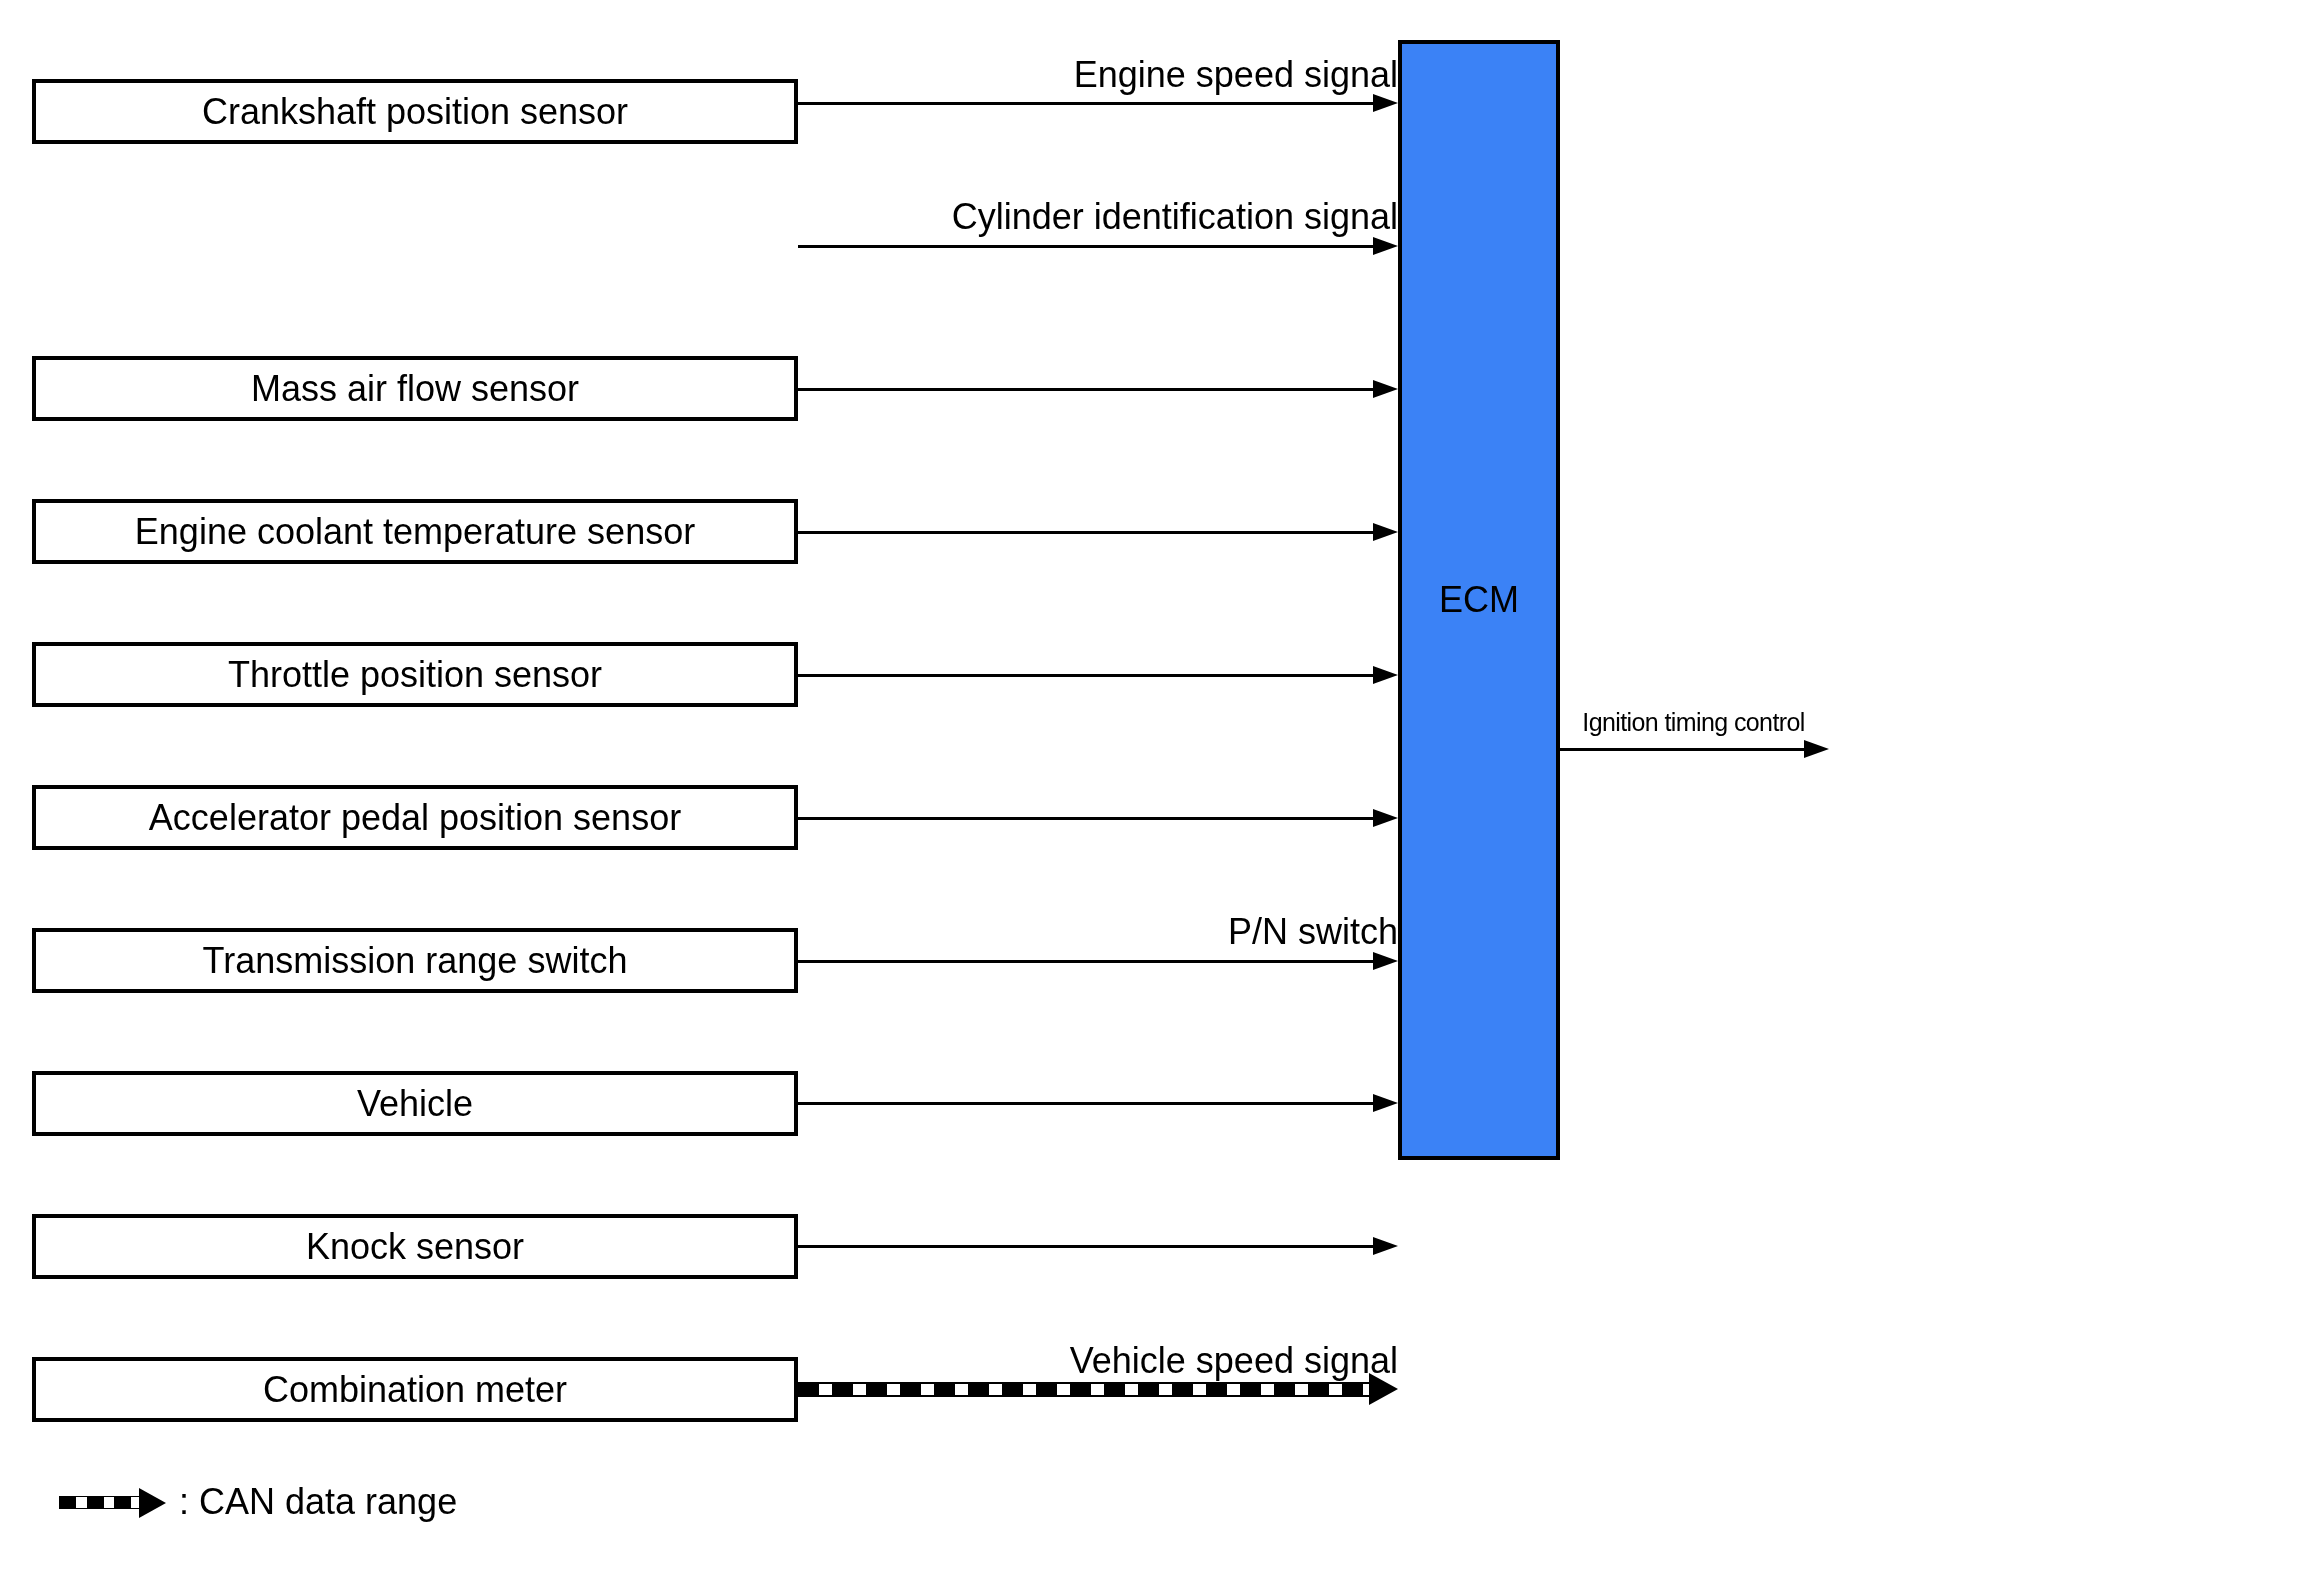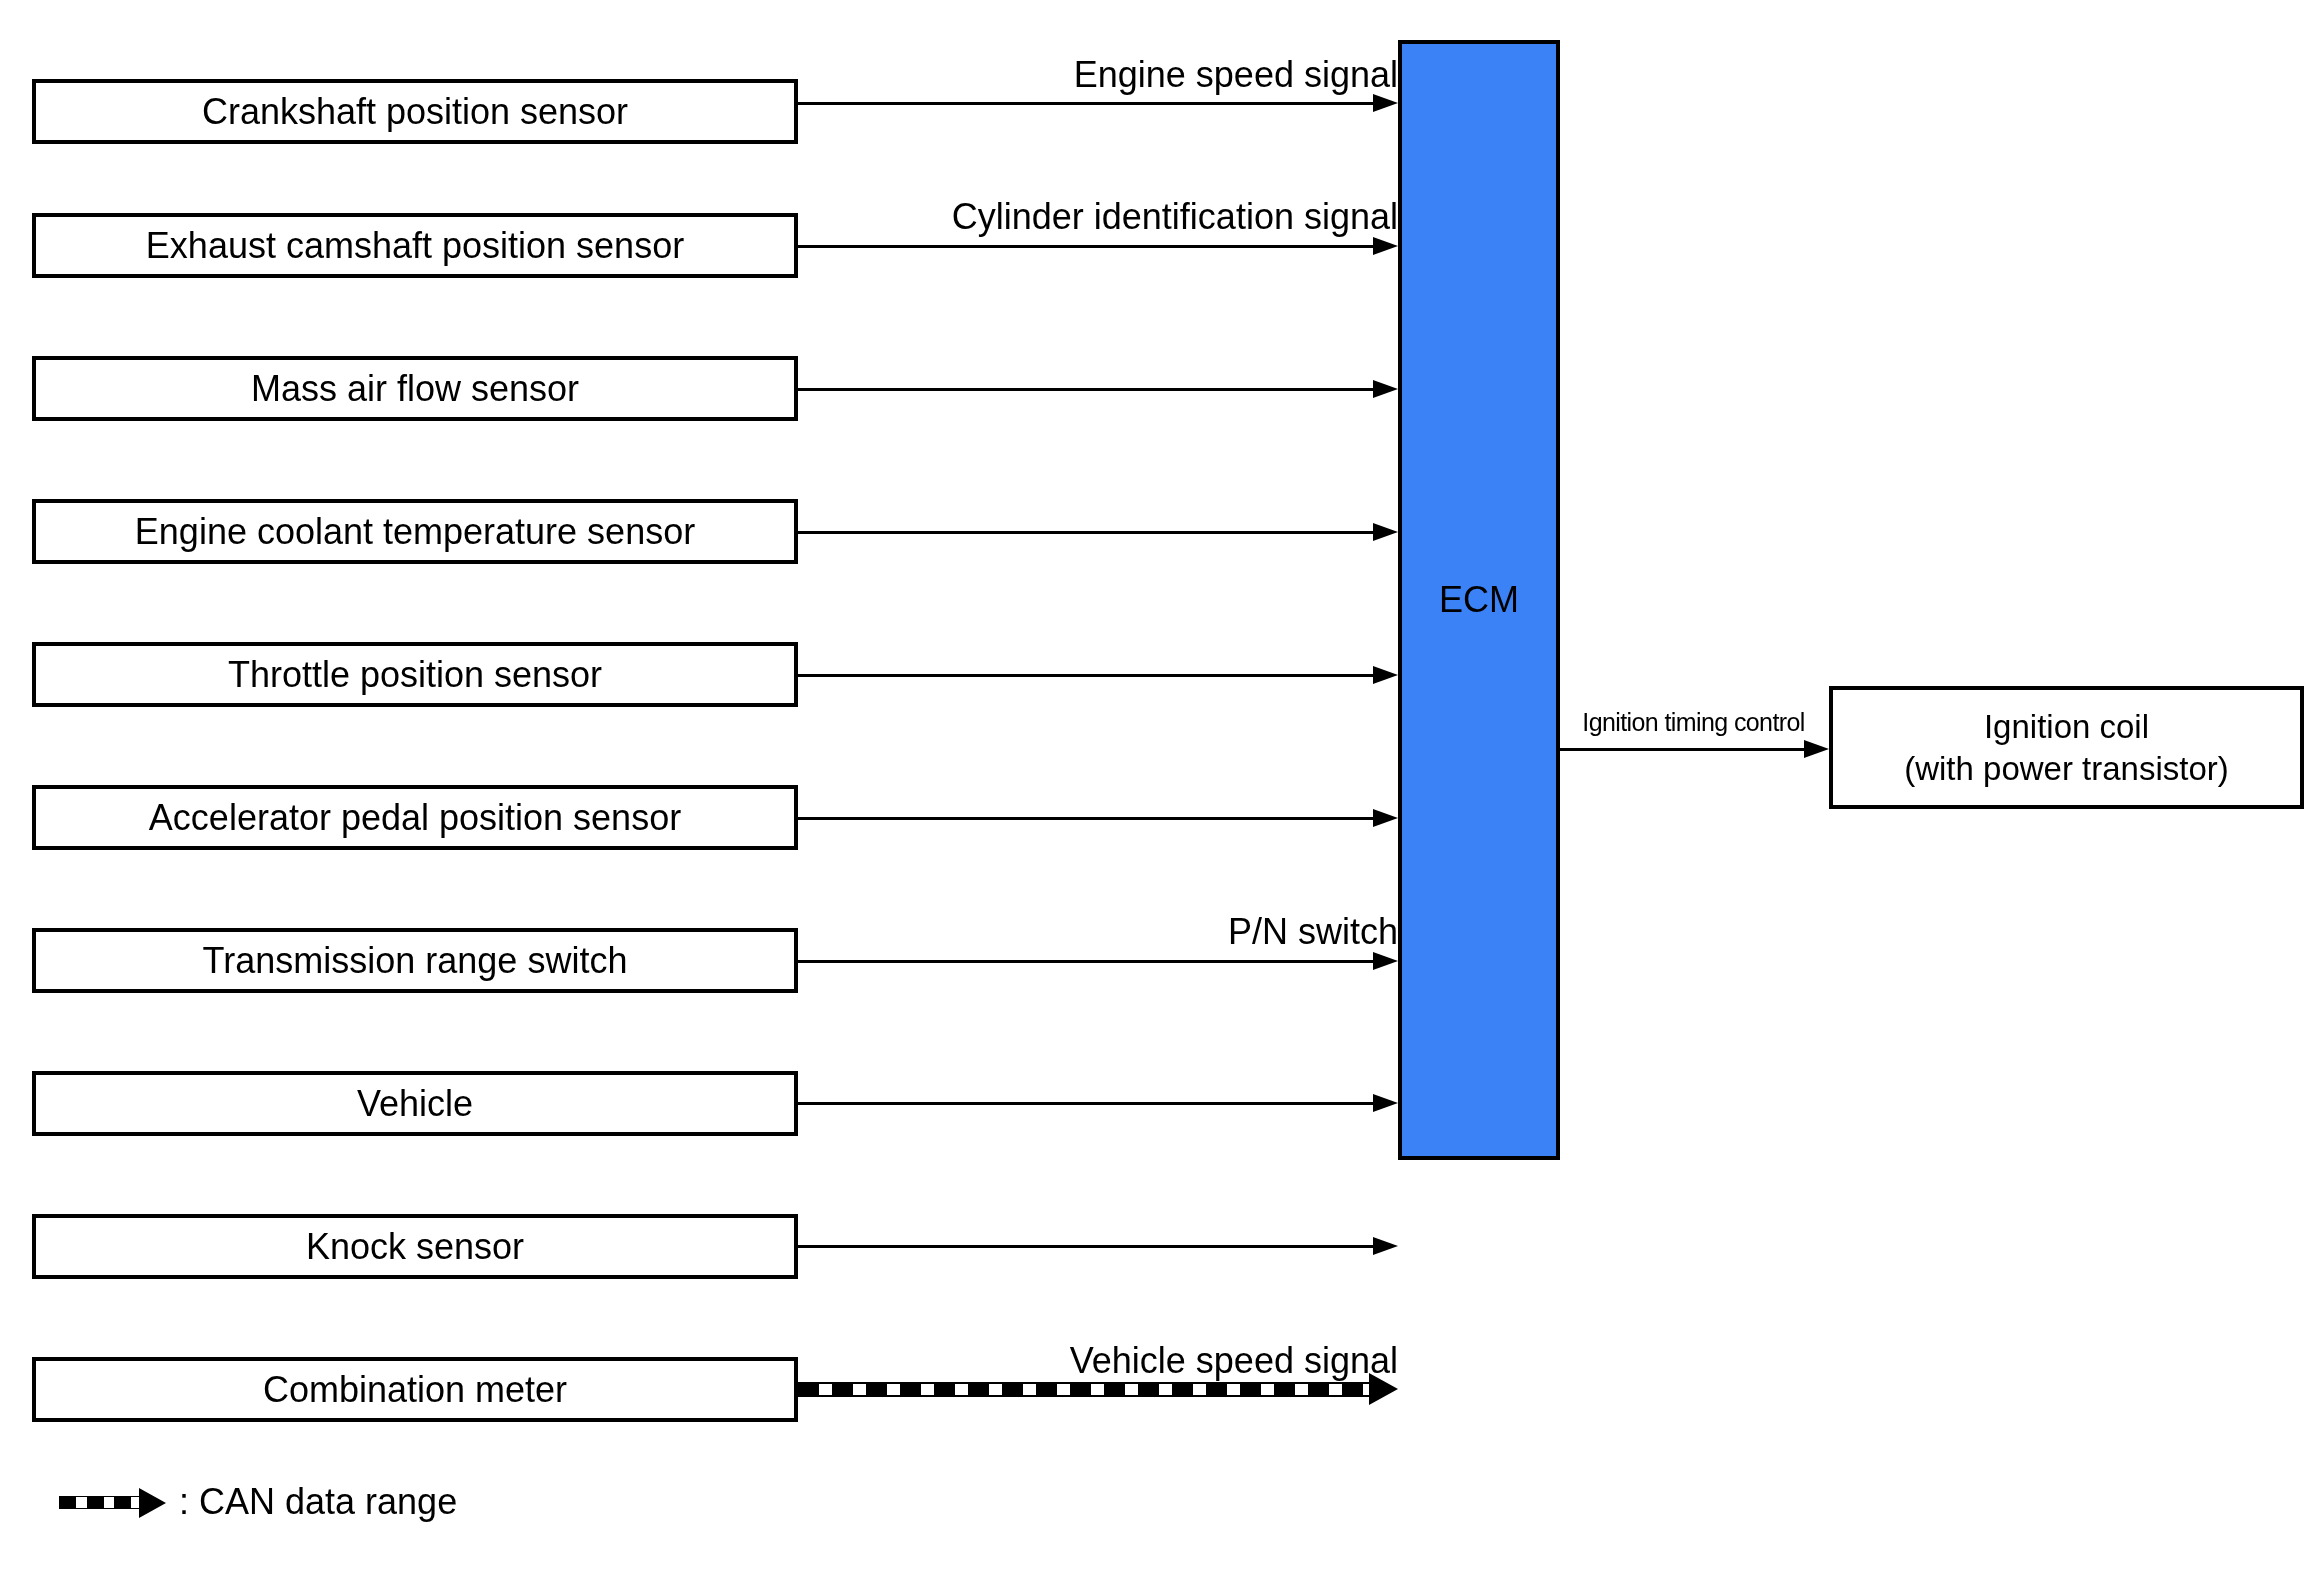--- a/index.html
+++ b/index.html
@@ -180,23 +180,20 @@
 
 <div class="diagram">
 
   <div class="box" style="top:79px">
     <span>Crankshaft position sensor</span>
   </div>
   <div class="slabel" style="top:59px">Engine speed signal</div>
   <div class="aline" style="top:102px"></div>
   <div class="ahead" style="top:94px"></div>
 
-  <div class="box" style="top:213px">
-    <span>Exhaust camshaft position sensor</span>
-  </div>
   <div class="slabel" style="top:201px">Cylinder identification signal</div>
   <div class="aline" style="top:245px"></div>
   <div class="ahead" style="top:237px"></div>
 
   <div class="box" style="top:356px">
     <span>Mass air flow sensor</span>
   </div>
   <div class="aline" style="top:388px"></div>
   <div class="ahead" style="top:380px"></div>
 
@@ -245,23 +242,19 @@
   <div class="canhead" style="top:1373px"></div>
 
   <div class="ecm">
     <span>ECM</span>
   </div>
 
   <div class="ign-label">Ignition timing control</div>
   <div class="ign-line"></div>
   <div class="ign-head"></div>
 
-  <div class="coil">
-    <span>Ignition coil</span>
-    <span>(with power transistor)</span>
-  </div>
 
   <div class="legend-band"></div>
   <div class="legend-head"></div>
   <div class="legend-label">: CAN data range</div>
 
 </div>
 
 
 </body></html>

